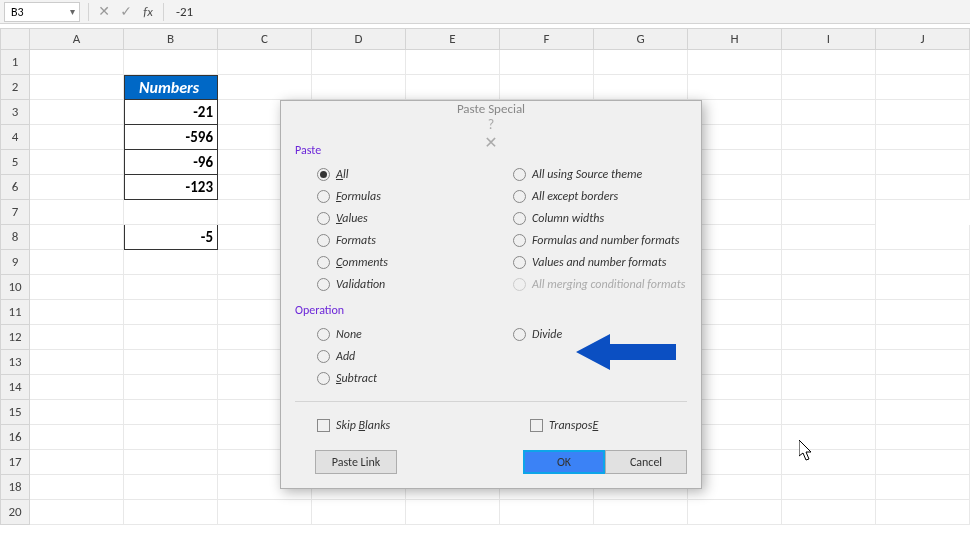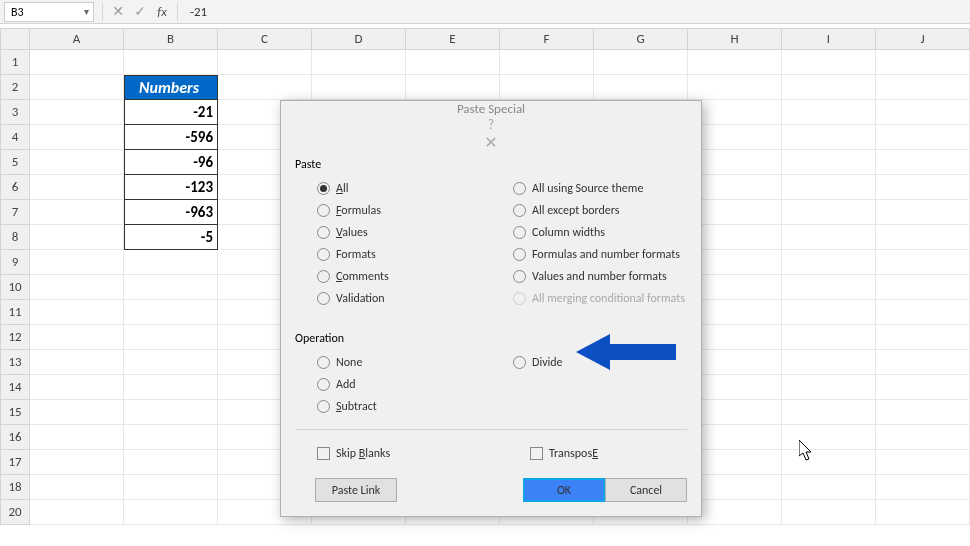--- a/index.html
+++ b/index.html
@@ -1,20 +1,20 @@
 <!DOCTYPE html>
 <html><head>
   <meta charset="utf-8">
   <style>
     * { box-sizing: border-box; margin: 0; padding: 0; font-family: Calibri, Arial, sans-serif; }
     body { width: 970px; height: 546px; background: #fff; overflow: hidden; position: relative; font-size: 14px; }
 
     
     .formula-bar { height: 24px; background: #f3f3f3; border-bottom: 1px solid #d4d4d4; display: flex; align-items: center; }
-    .name-box { width: 90px; height: 20px; background: #fff; border: 1px solid #ccc; margin: 0 4px; display: flex; align-items: center; padding-left: 6px; font-size: 12px; position: relative; }
+    .name-box { width: 76px; height: 20px; background: #fff; border: 1px solid #ccc; margin: 0 4px; display: flex; align-items: center; padding-left: 6px; font-size: 12px; position: relative; }
     .name-box::after { content: '▾'; position: absolute; right: 4px; font-size: 10px; color: #666; }
     .fb-sep { width: 1px; height: 18px; background: #d4d4d4; margin: 0 4px; }
     .fb-btn { width: 22px; text-align: center; color: #999; font-size: 14px; }
     .fb-fx { font-style: italic; font-size: 13px; color: #555; width: 22px; text-align: center; }
     .fb-formula { padding-left: 8px; font-size: 13px; color: #333; }
 
     
     .sheet { position: absolute; top: 28px; left: 0; right: 0; bottom: 0; }
     .cols { display: flex; height: 22px; }
     .corner { width: 30px; height: 22px; background: #f0f0f0; border: 1px solid #d4d4d4; }
@@ -26,24 +26,24 @@
     .hd-cell { background: #0068c6 !important; color: #fff; text-align: center; font-weight: bold; font-size: 16px; border: 1px solid #333 !important; font-style: italic; }
     .data-cell { border: 1px solid #333 !important; border-top: none !important; font-weight: bold; }
 
     
     .dialog { position: absolute; left: 280px; top: 100px; width: 422px; background: #f0f0f0; border: 1px solid #b0b0b0; box-shadow: 3px 3px 12px rgba(0,0,0,0.3); font-size: 12px; color: #333; }
     .dlg-title { height: 32px; display: flex; align-items: center; padding: 0 12px; font-size: 13px; color: #888; flex-direction: column; }
     .dlg-title .spacer { flex: 1; }
     .dlg-help { width: 28px; text-align: center; color: #aaa; font-size: 14px; }
     .dlg-close { width: 38px; text-align: center; color: #aaa; font-size: 16px; }
     .dlg-body { padding: 4px 14px 14px 14px; }
-    .group-label { color: #000000; margin: 20px 0 4px 0; font-size: 12px; }
+    .group-label { color: #6d28d9; margin: 6px 0 4px 0; font-size: 12px; }
     .opt-grid { display: flex; }
     .opt-col { flex: 1; }
-    .opt { display: flex; align-items: center; margin: 4px 0 4px 22px; height: 18px; }
+    .opt { display: flex; align-items: center; margin: 4px 0 4px 22px; height: 18px; font-style: italic; }
     .radio { width: 13px; height: 13px; border: 1px solid #888; border-radius: 50%; margin-right: 6px; display: inline-flex; align-items: center; justify-content: center; flex-shrink: 0; }
     .radio.checked::after { content: ''; width: 7px; height: 7px; background: #333; border-radius: 50%; }
     .radio.blue { border-color: #0078d4; }
     .radio.blue.checked::after { background: #0078d4; }
     .checkbox { width: 13px; height: 13px; border: 1px solid #888; margin-right: 6px; flex-shrink: 0; }
     .opt-label u { text-decoration: underline; }
     .opt.disabled { color: #aaa; }
     .opt.disabled .radio { border-color: #ccc; }
     .sep-line { height: 1px; background: #d4d4d4; margin: 10px 0; }
     .check-row { display: flex; margin: 10px 0; gap: 34px; }
@@ -164,21 +164,20 @@
         <div class="cell"></div>
         <div class="cell"></div>
         <div class="cell"></div>
         <div class="cell"></div>
         <div class="cell"></div>
         <div class="cell"></div>
       </div>
       <div class="row">
         <div class="row-h">7</div>
         <div class="cell"></div>
-        <div class="cell data-cell">-963</div>
         <div class="cell"></div>
         <div class="cell"></div>
         <div class="cell"></div>
         <div class="cell"></div>
         <div class="cell"></div>
         <div class="cell"></div>
         <div class="cell"></div>
         <div class="cell"></div>
       </div>
       <div class="row">

